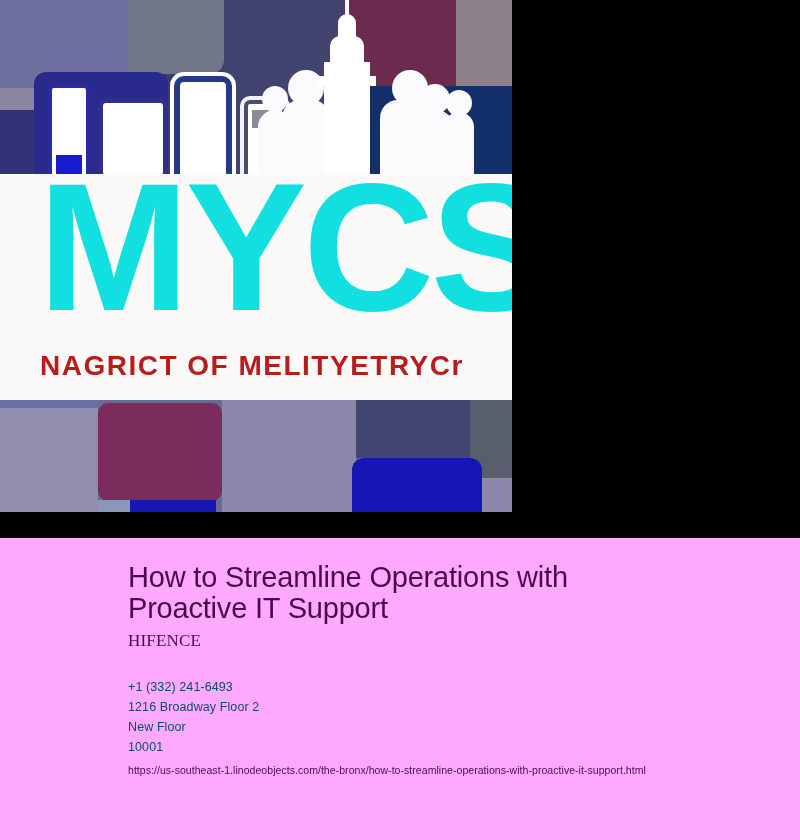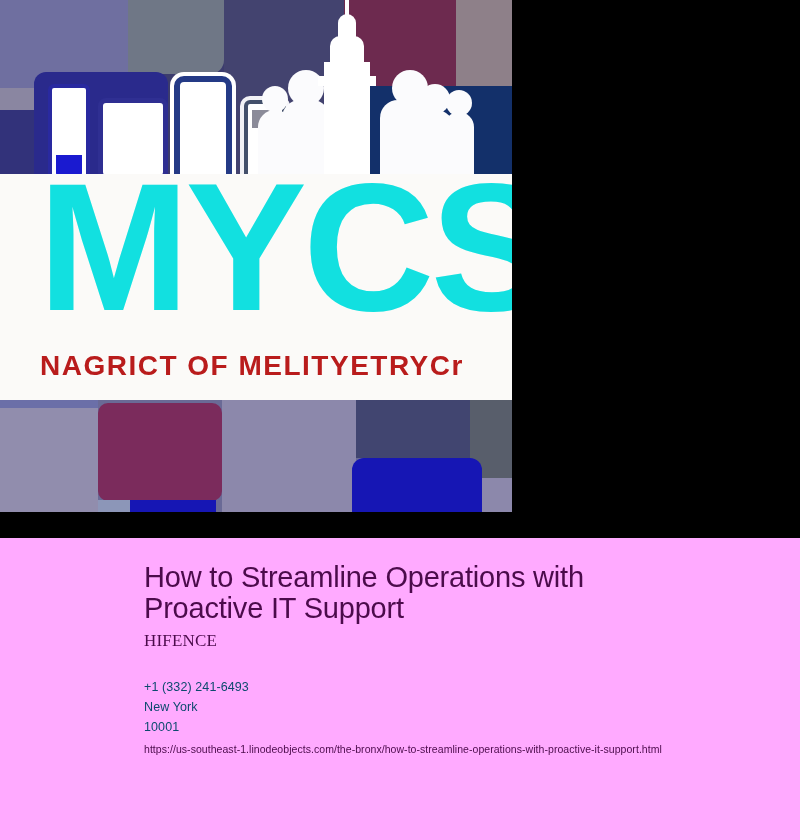--- a/index.html
+++ b/index.html
@@ -119,21 +119,21 @@
 
   
   .panel {
     position: absolute;
     left: 0;
     top: 538px;
     width: 800px;
     height: 302px;
     background: #ffaaff;
   }
-  .panel-inner { position: absolute; left: 128px; top: 24px; width: 600px; margin-left: 16px; }
+  .panel-inner { position: absolute; left: 128px; top: 24px; width: 600px; }
   .title {
     font-family: "Liberation Sans", sans-serif;
     font-size: 29px;
     line-height: 1.08;
     font-weight: 400;
     color: #4b0b4b;
     margin: 0;
     max-width: 520px;
     letter-spacing: -0.2px;
   }
@@ -228,21 +228,22 @@
   </div>
 
   <div class="panel">
     <div class="panel-inner">
 
       <h1 class="title">How to Streamline Operations with Proactive IT Support</h1>
       <div class="subtitle">HIFENCE</div>
 
       <div class="contact">
         <div class="contact-line">+1 (332) 241-6493</div>
-        <div class="contact-line">New York</div>
+        <div class="contact-line">1216 Broadway Floor 2</div>
+        <div class="contact-line">New Floor</div>
         <div class="contact-line">10001</div>
         <div class="url-line">https://us-southeast-1.linodeobjects.com/the-bronx/how-to-streamline-operations-with-proactive-it-support.html</div>
       </div>
 
     </div>
   </div>
 
 </div>
 
 </body></html>

